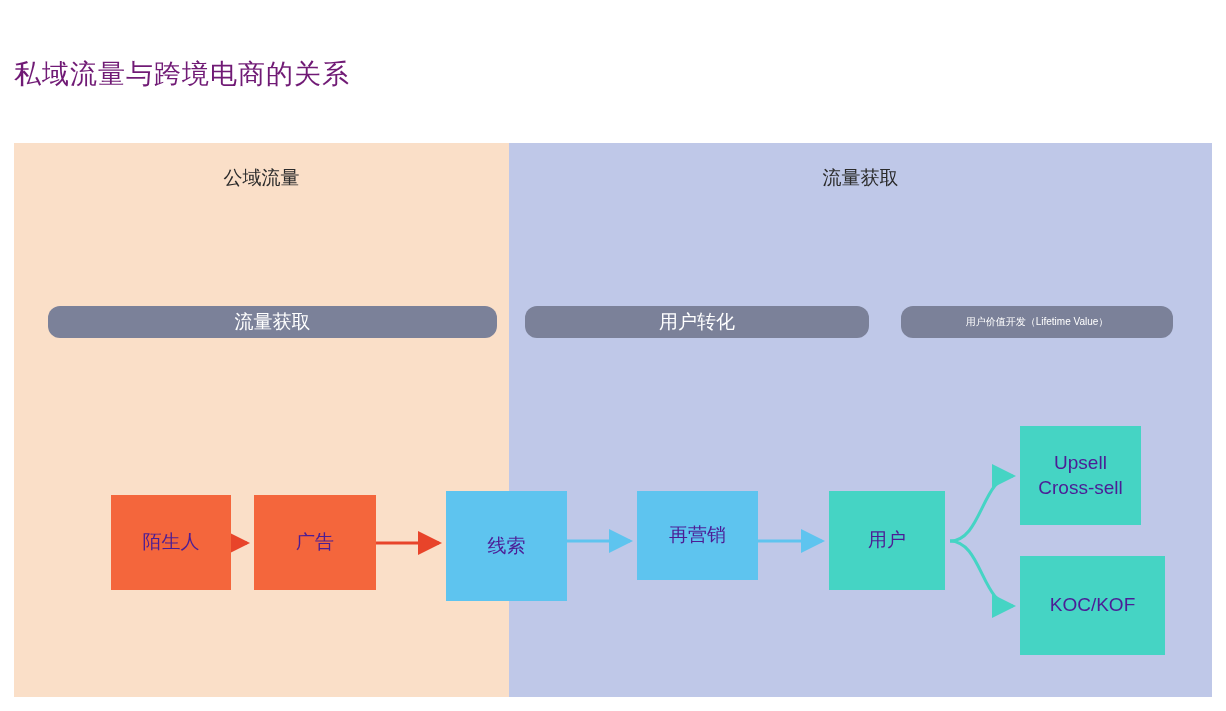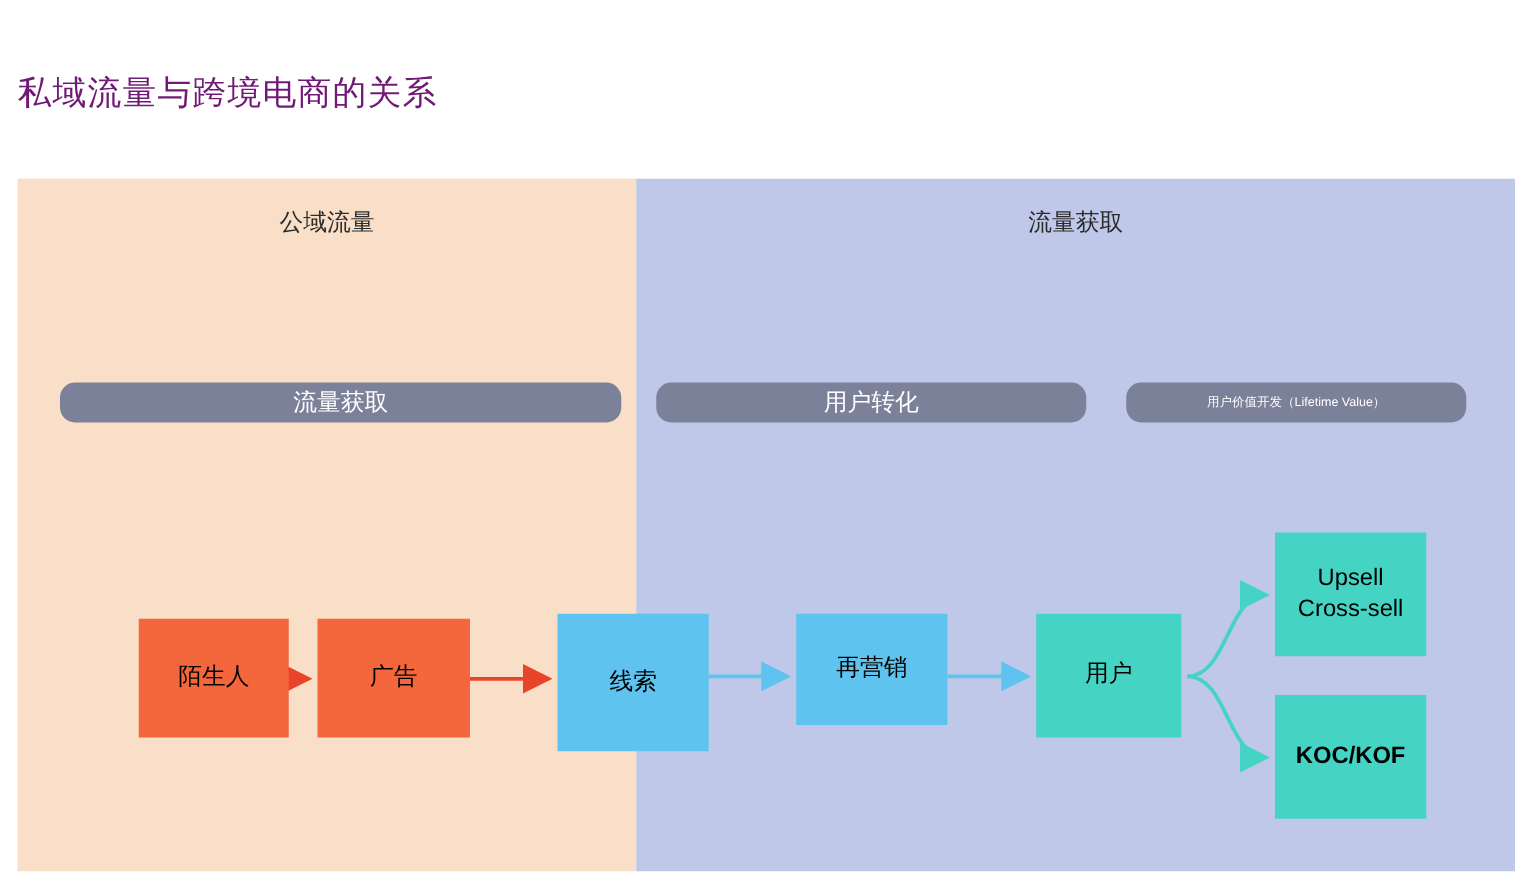--- a/index.html
+++ b/index.html
@@ -83,36 +83,36 @@
     top: 163px;
     width: 272px;
     font-size: 10px;
   }
   .node {
     position: absolute;
     display: flex;
     align-items: center;
     justify-content: center;
     text-align: center;
-    color: #000000;
+    color: #4c1d95;
     font-size: 19px;
     line-height: 1.3;
     box-sizing: border-box;
   }
   .node-orange { background: #f4663c; }
   .node-blue   { background: #5ec4ef; }
   .node-teal   { background: #45d4c4; }
 
   #node-stranger  { left: 50px;  top: 352px; width: 120px; height: 95px; margin-left: 47px; }
   #node-ad        { left: 240px; top: 352px; width: 122px; height: 95px; }
   #node-lead      { left: 432px; top: 348px; width: 121px; height: 110px; }
   #node-remarket  { left: 623px; top: 348px; width: 121px; height: 89px; }
   #node-user      { left: 815px; top: 348px; width: 116px; height: 99px; }
   #node-upsell    { left: 1006px; top: 283px; width: 121px; height: 99px; }
-  #node-koc       { left: 1006px; top: 413px; width: 121px; height: 99px; font-weight: bold; }
+  #node-koc       { left: 1006px; top: 413px; width: 145px; height: 99px; }
 
   #connectors {
     position: absolute;
     left: 0;
     top: 0;
     width: 1198px;
     height: 554px;
     pointer-events: none;
   }
 </style>

